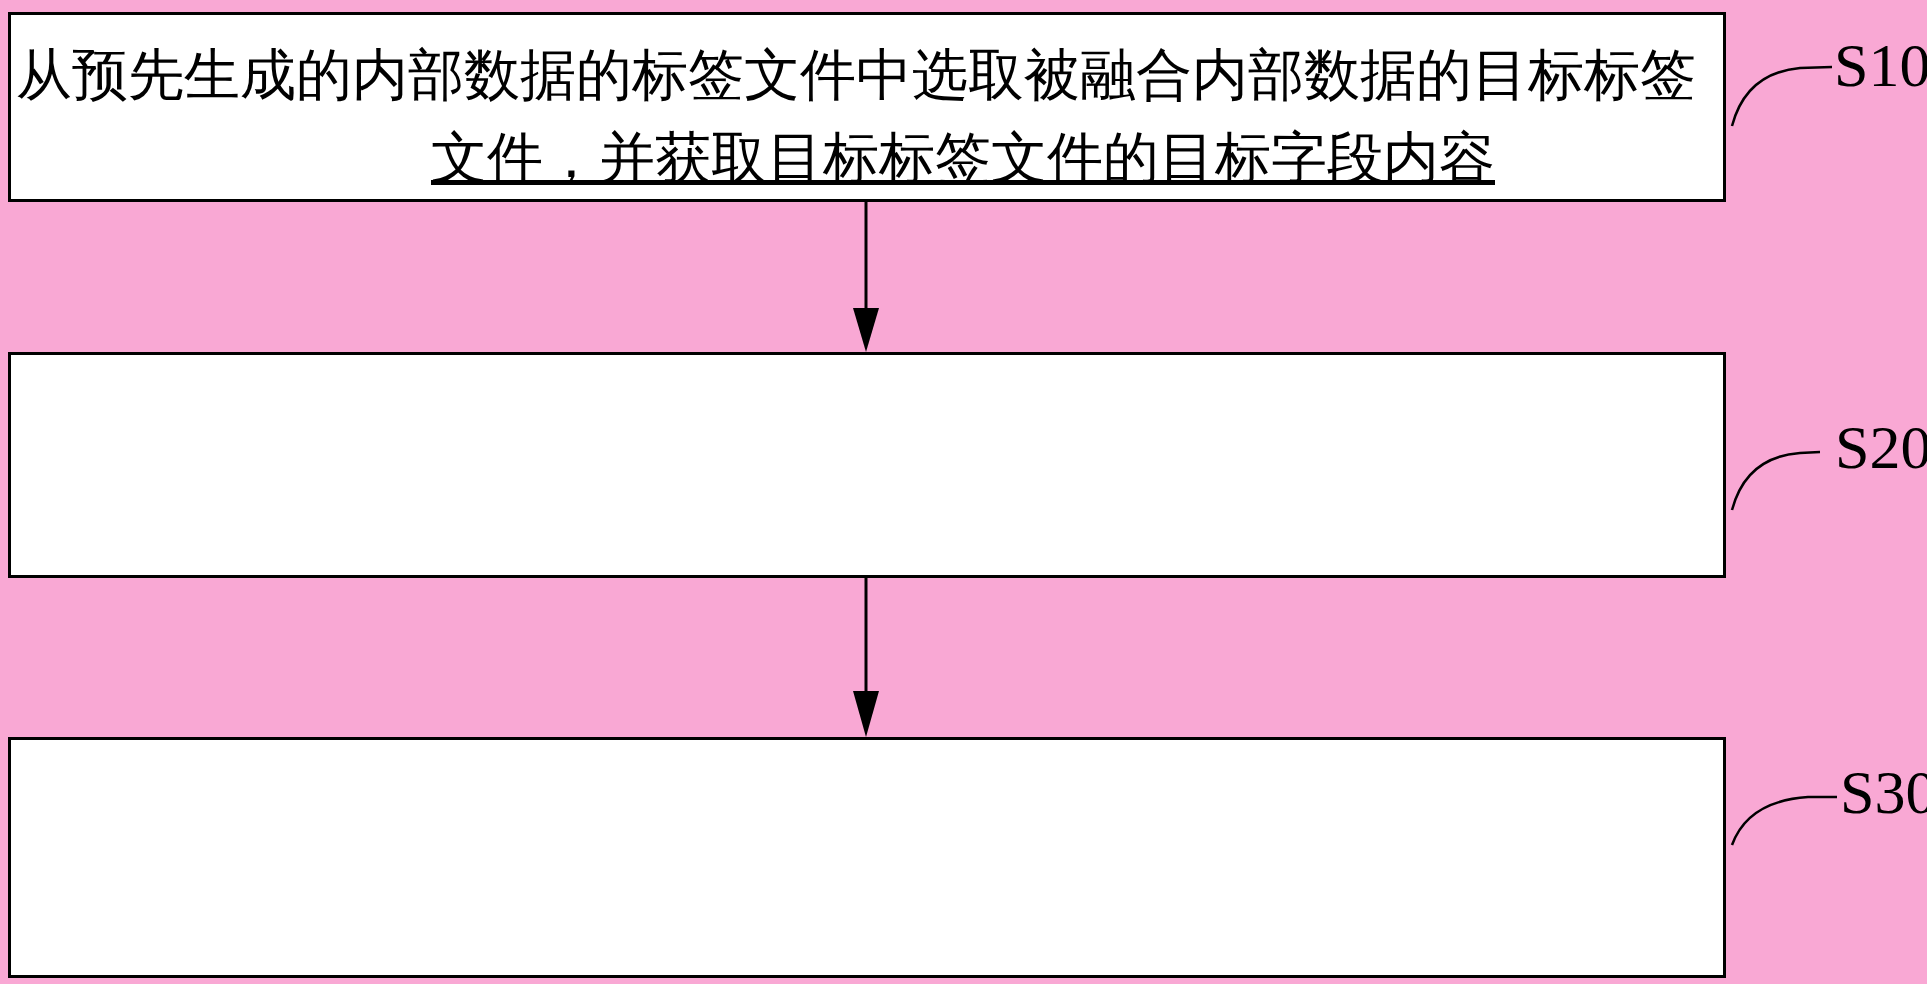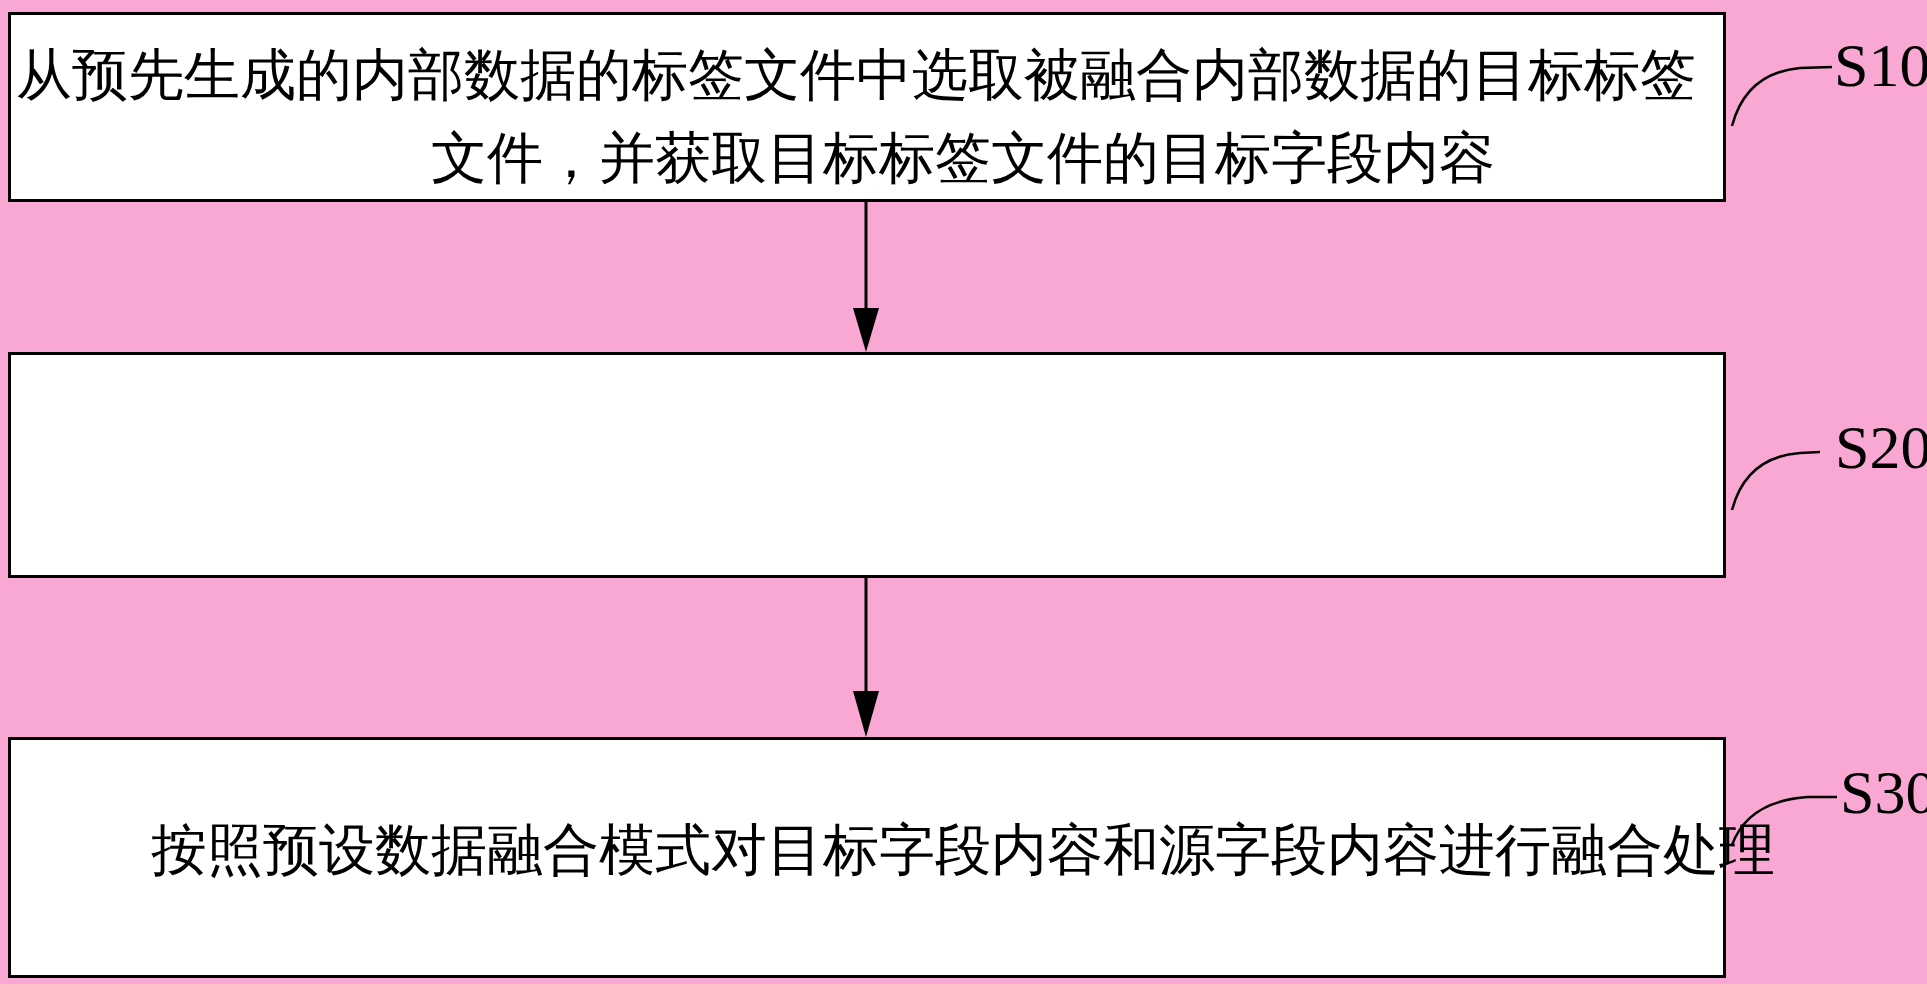--- a/index.html
+++ b/index.html
@@ -31,20 +31,21 @@
     position: absolute;
     white-space: nowrap;
     font-size: 56px;
     line-height: 56px;
     color: #000000;
     letter-spacing: 0px;
   }
   .centered-line {
     left: 963px;
     transform: translateX(-50%);
+    text-decoration: underline;
   }
   #b1-line1 { left: 16px; top: 47px; }
   #b1-line2 { top: 130px; }
   #b2-line1 { left: 16px; top: 462px; }
   #b3-line1 { top: 822px; }
 
   .step-label {
     position: absolute;
     font-size: 62px;
     line-height: 62px;
@@ -80,21 +81,20 @@
 <body>
 
 <div id="figure-canvas">
 
   <div class="process-box" id="box-s10"></div>
   <div class="process-box" id="box-s20"></div>
   <div class="process-box" id="box-s30"></div>
 
   <div class="box-text" id="b1-line1">从预先生成的内部数据的标签文件中选取被融合内部数据的目标标签</div>
   <div class="box-text centered-line" id="b1-line2">文件，并获取目标标签文件的目标字段内容</div>
-  <div class="box-text centered-line" id="b3-line1">按照预设数据融合模式对目标字段内容和源字段内容进行融合处理</div>
 
   <div class="step-label" id="label-s10">S10</div>
   <div class="step-label" id="label-s20">S20</div>
   <div class="step-label" id="label-s30">S30</div>
 
   <svg id="connector-layer" viewBox="0 0 1927 984" xmlns="http://www.w3.org/2000/svg">
 
     <line class="stem" x1="866" y1="202" x2="866" y2="312"></line>
     <polygon class="head" points="853,308 879,308 866,352"></polygon>
 

